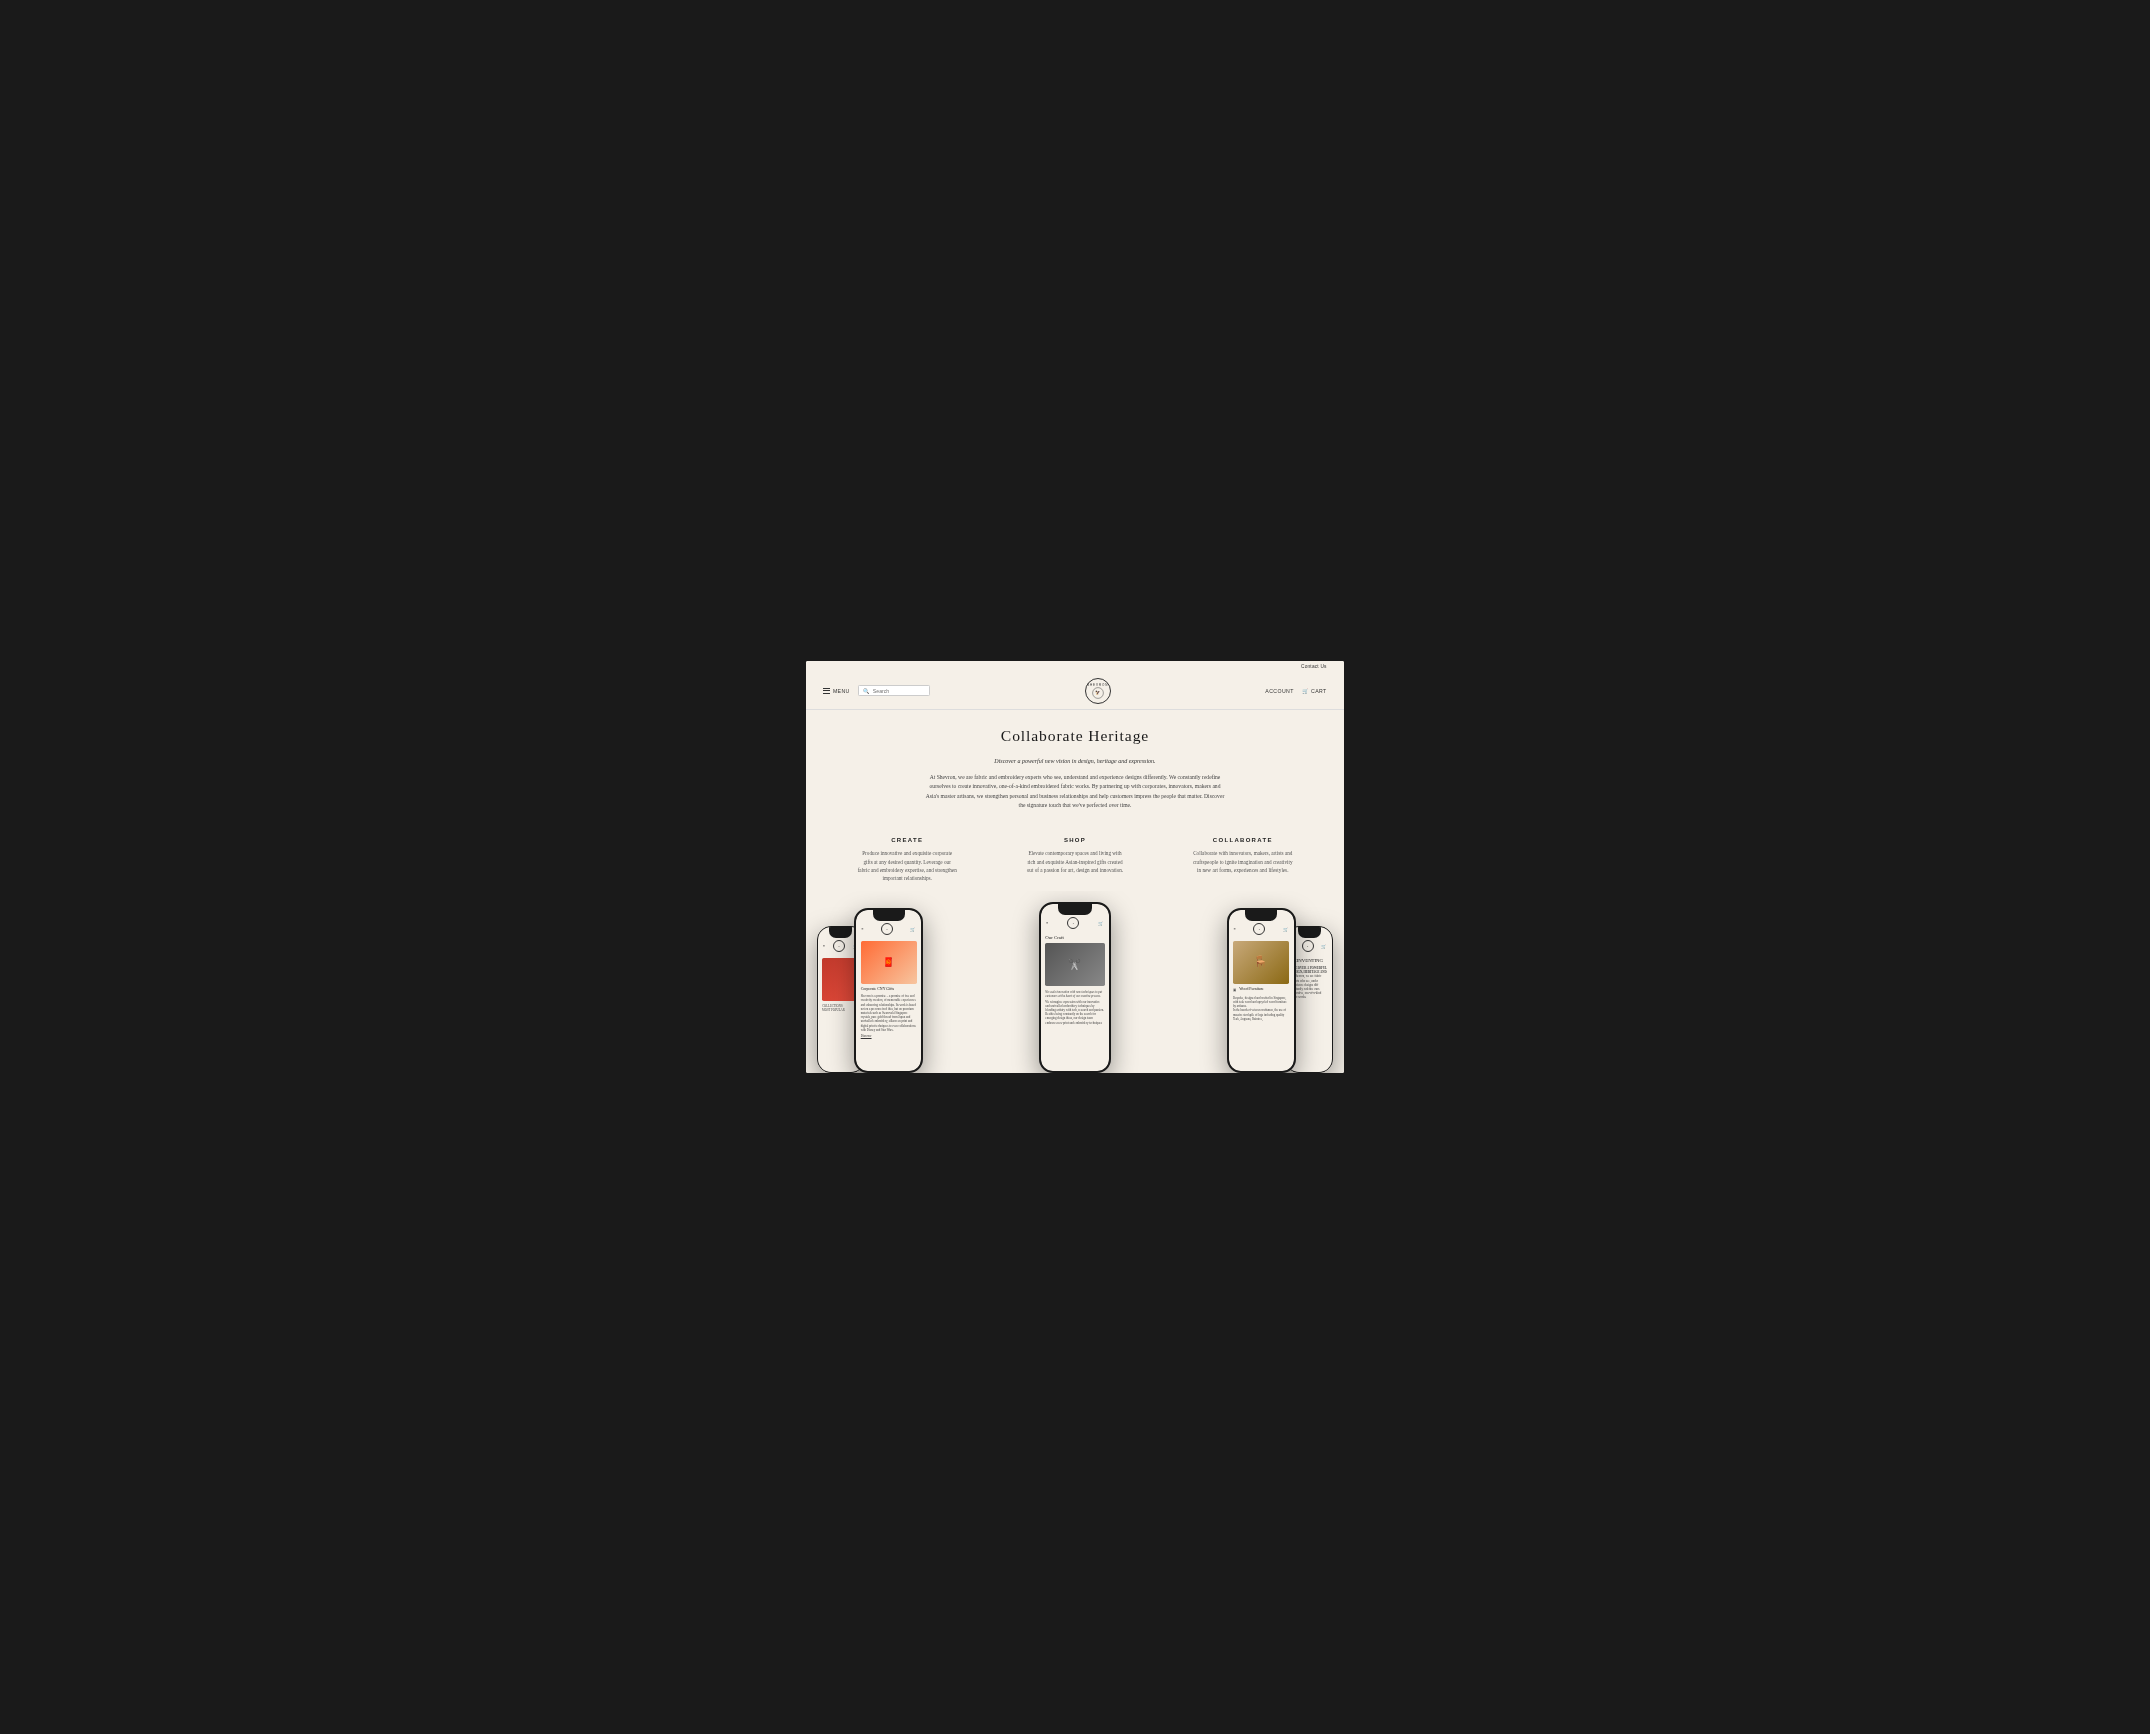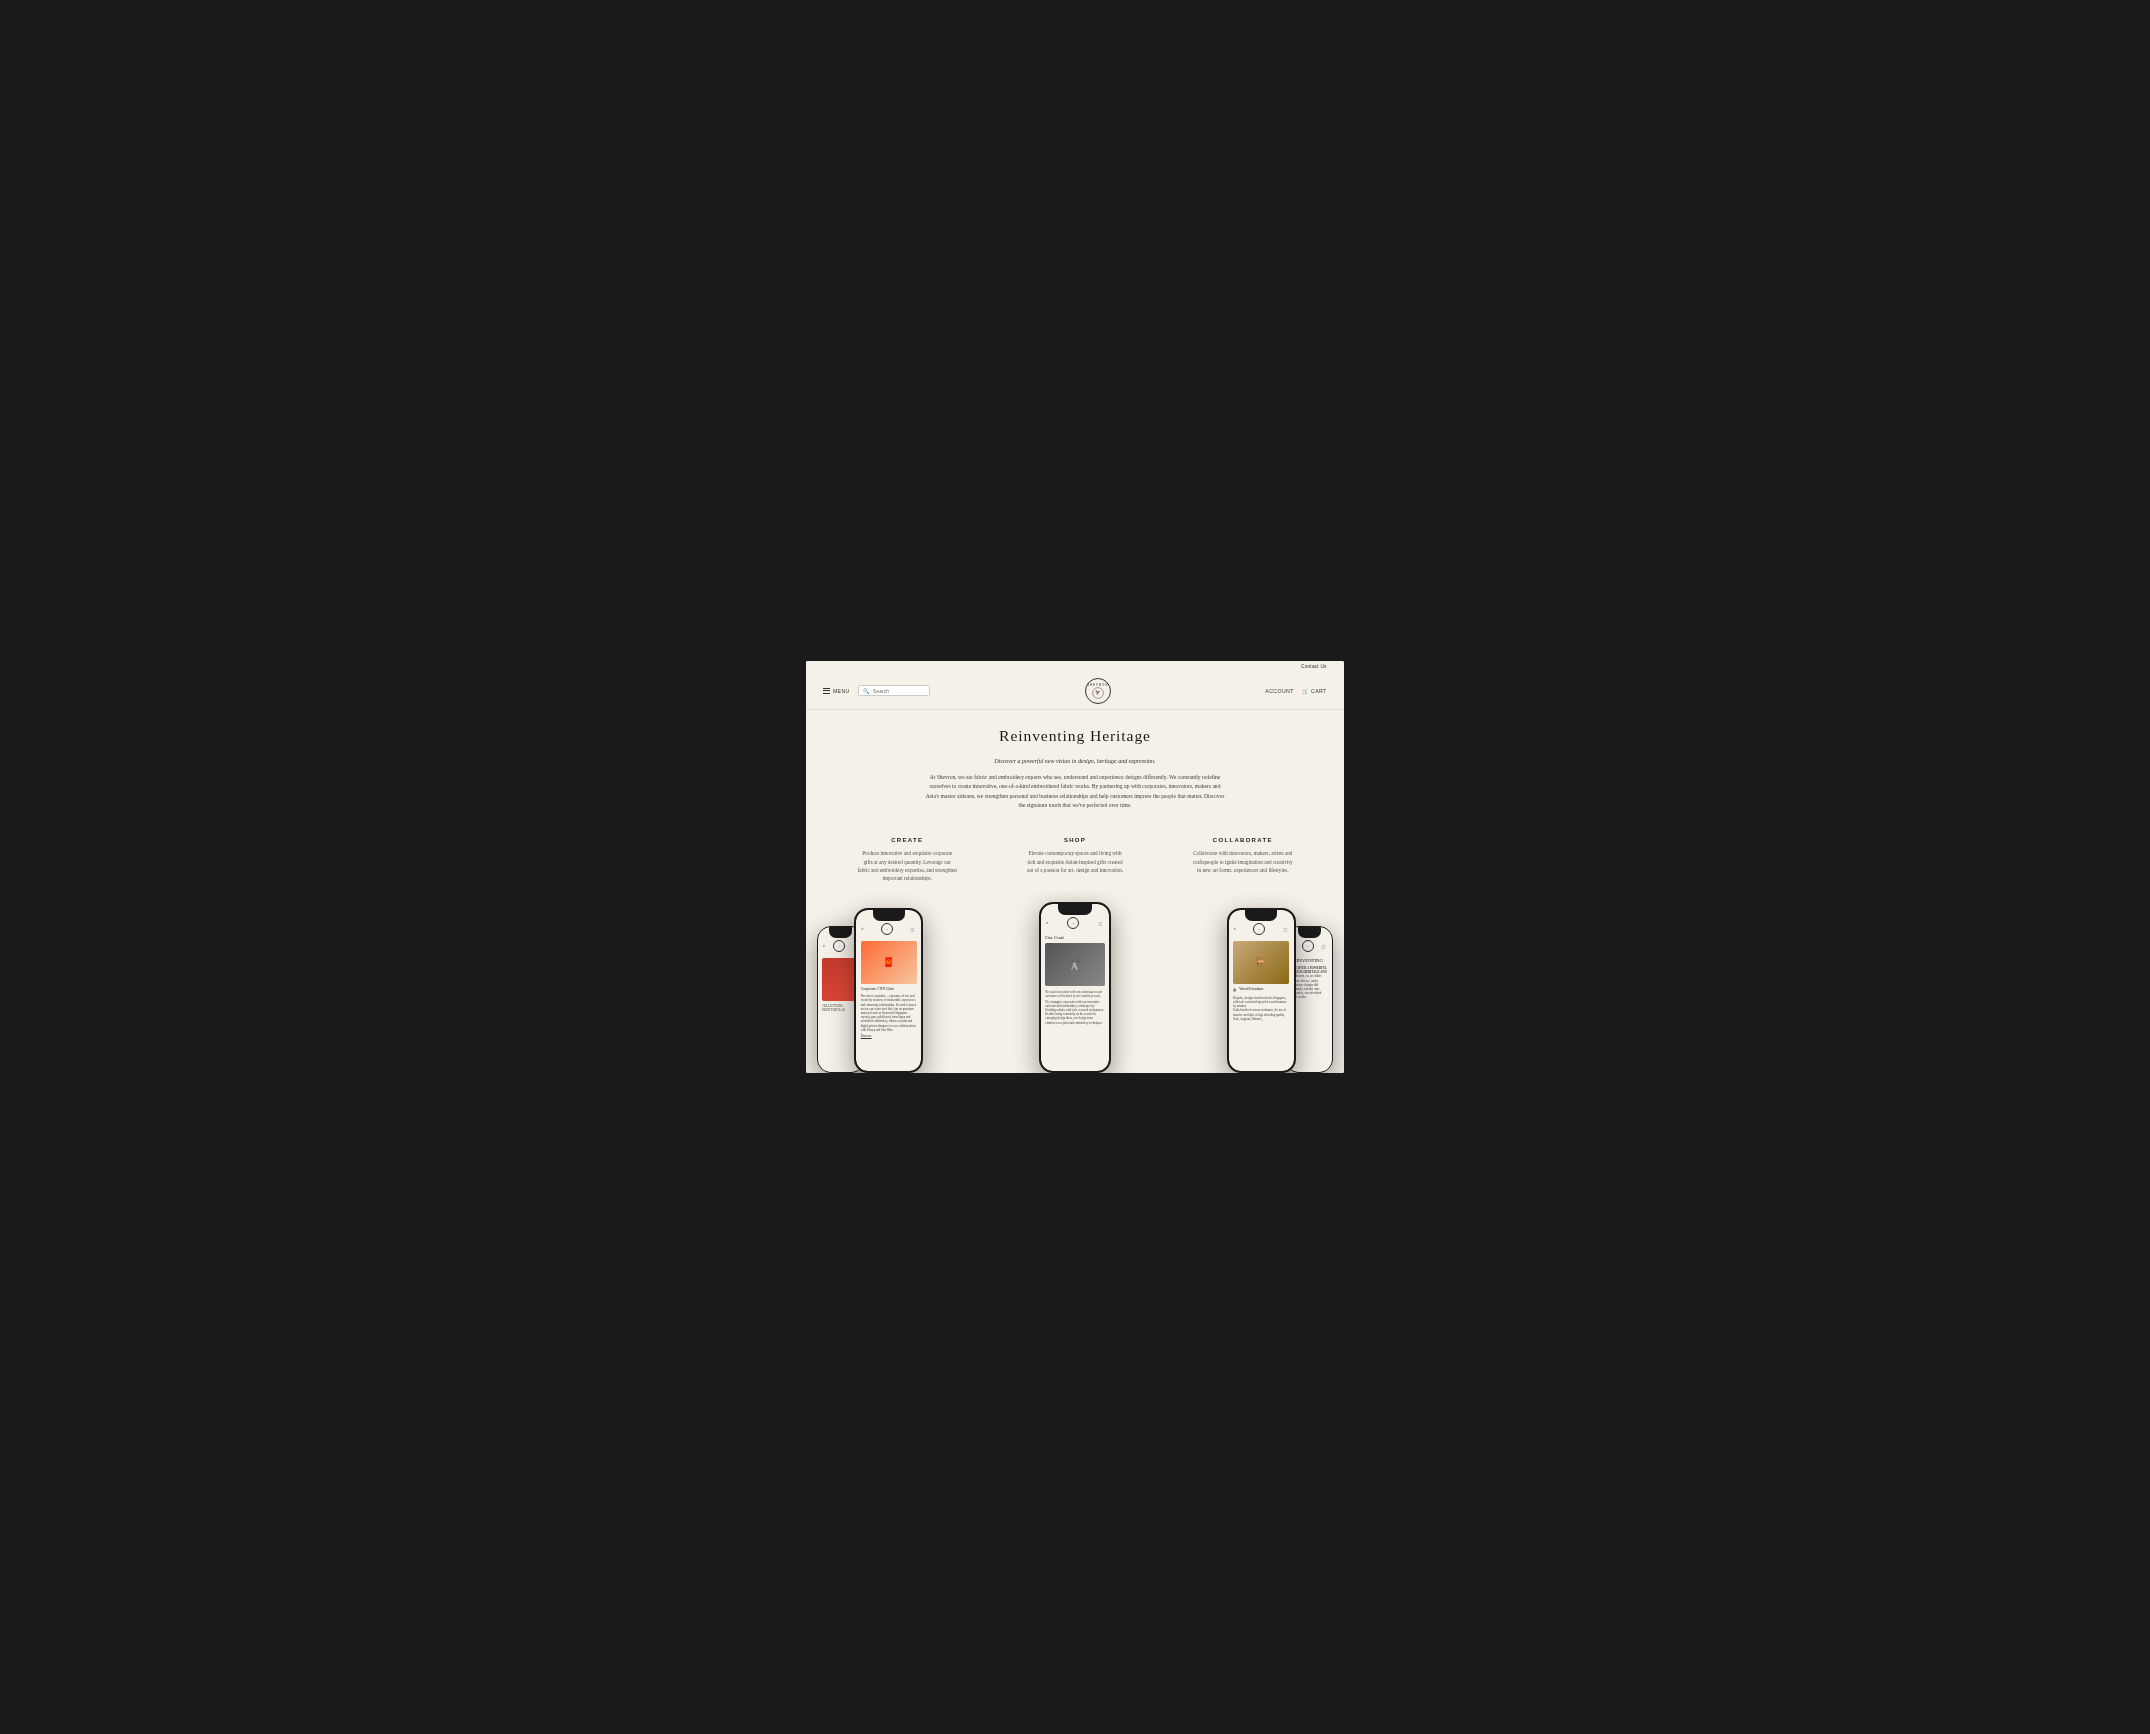--- a/index.html
+++ b/index.html
@@ -462,21 +462,21 @@
           <span>ACCOUNT</span>
         </div>
         <div class="nav-cart">
           <span>🛒</span>
           <span>CART</span>
         </div>
       </div>
     </nav>
 
     <div class="hero">
-      <h1 class="hero-title">Reinventing Heritage</h1>
+      <h1 class="hero-title">Collaborate Heritage</h1>
       <p class="hero-subtitle">Discover a powerful new vision in design, heritage and expression.</p>
       <p class="hero-description">At Shevron, we are fabric and embroidery experts who see, understand and experience designs differently. We constantly redefine ourselves to create innovative, one-of-a-kind embroidered fabric works. By partnering up with corporates, innovators, makers and Asia's master artisans, we strengthen personal and business relationships and help customers impress the people that matter. Discover the signature touch that we've perfected over time.</p>
     </div>
 
     <div class="three-cols">
       <div class="col-item">
         <h3>CREATE</h3>
         <p>Produce innovative and exquisite corporate gifts at any desired quantity. Leverage our fabric and embroidery expertise, and strengthen important relationships.</p>
       </div>
       <div class="col-item">

